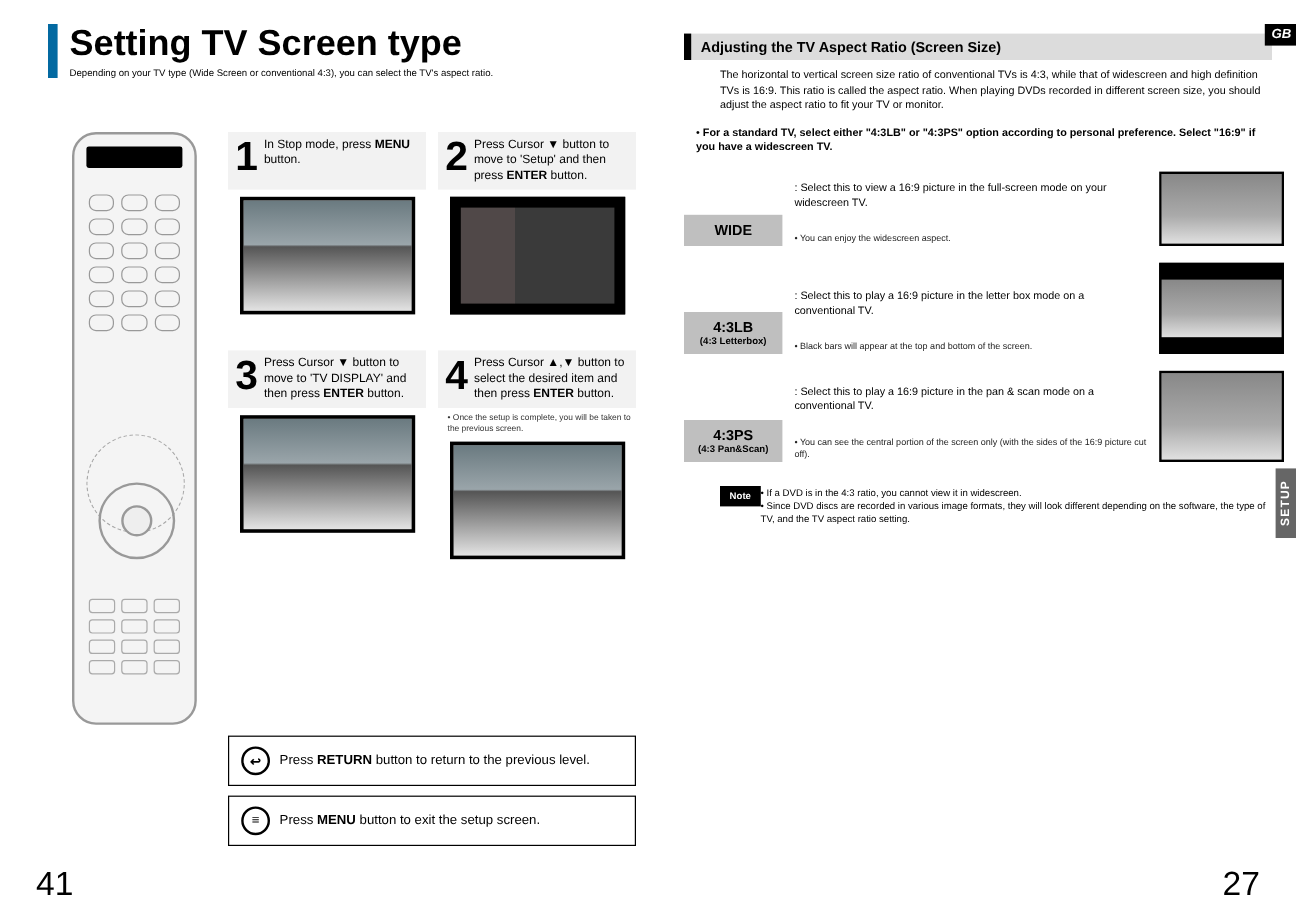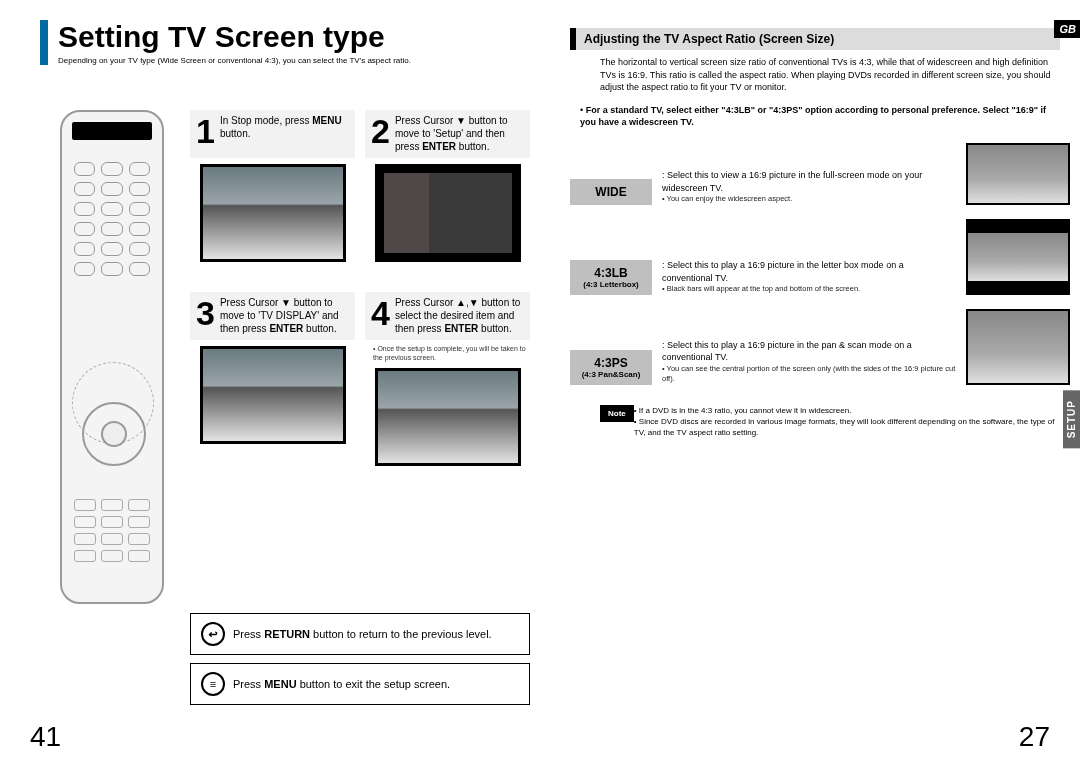--- a/index.html
+++ b/index.html
@@ -53,21 +53,21 @@
   .lang-tag { position:absolute; right:0; top:20px; background:#000; color:#fff; font-weight:bold; font-size:11px; padding:3px 4px 3px 6px;font-style:italic;}
   .section-head { border-left:6px solid #000; background:#dcdcdc; padding:4px 8px; font-size:12px; font-weight:bold; margin:28px 20px 6px 30px;}
   .intro { font-size:9px; margin:0 20px 10px 60px; line-height:1.4;}
   .bullet-block { font-size:9px; margin:0 20px 14px 40px; line-height:1.4;}
   .bullet-block b { font-weight:bold;}
   .option-row { display:flex; gap:10px; margin:0 10px 14px 30px; align-items:flex-end;}
   .opt-label { width:82px; background:#bfbfbf; text-align:center; padding:6px 2px; box-sizing:border-box;}
   .opt-label .main { font-weight:bold; font-size:12px;}
   .opt-label .sub { font-weight:bold; font-size:8px;}
   .opt-desc { flex:1; font-size:9px; line-height:1.4;}
-  .opt-desc .sub { font-size:7.5px; color:#222; margin-top:0;}
+  .opt-desc .sub { font-size:7.5px; color:#222; margin-top:19px;}
   .thumb-wide { width:100px; height:58px; border:2px solid #000; position:relative; background:linear-gradient(180deg,#888 0%, #aaa 60%, #e0e0e0 100%);}
   .thumb-lb { width:100px; height:72px; border:2px solid #000; background:#000; position:relative;}
   .thumb-lb::after{content:"";position:absolute; left:0; right:0; top:12px; bottom:12px; background:linear-gradient(180deg,#888 0%, #aaa 60%, #e0e0e0 100%);}
   .thumb-ps { width:100px; height:72px; border:2px solid #000; background:linear-gradient(180deg,#888 0%, #aaa 60%, #e0e0e0 100%);}
   .note-row { display:flex; margin:20px 20px 0 60px; align-items:flex-start; font-size:8px; line-height:1.4;}
   .note-badge { background:#000; color:#fff; font-weight:bold; padding:3px 8px;}
   .side-tab { position:absolute; right:0; top:390px; writing-mode:vertical-rl; transform:rotate(180deg); background:#666; color:#fff; font-weight:bold; font-size:10px; padding:10px 3px; letter-spacing:1px;}
 </style>
 </head>
 <body>

